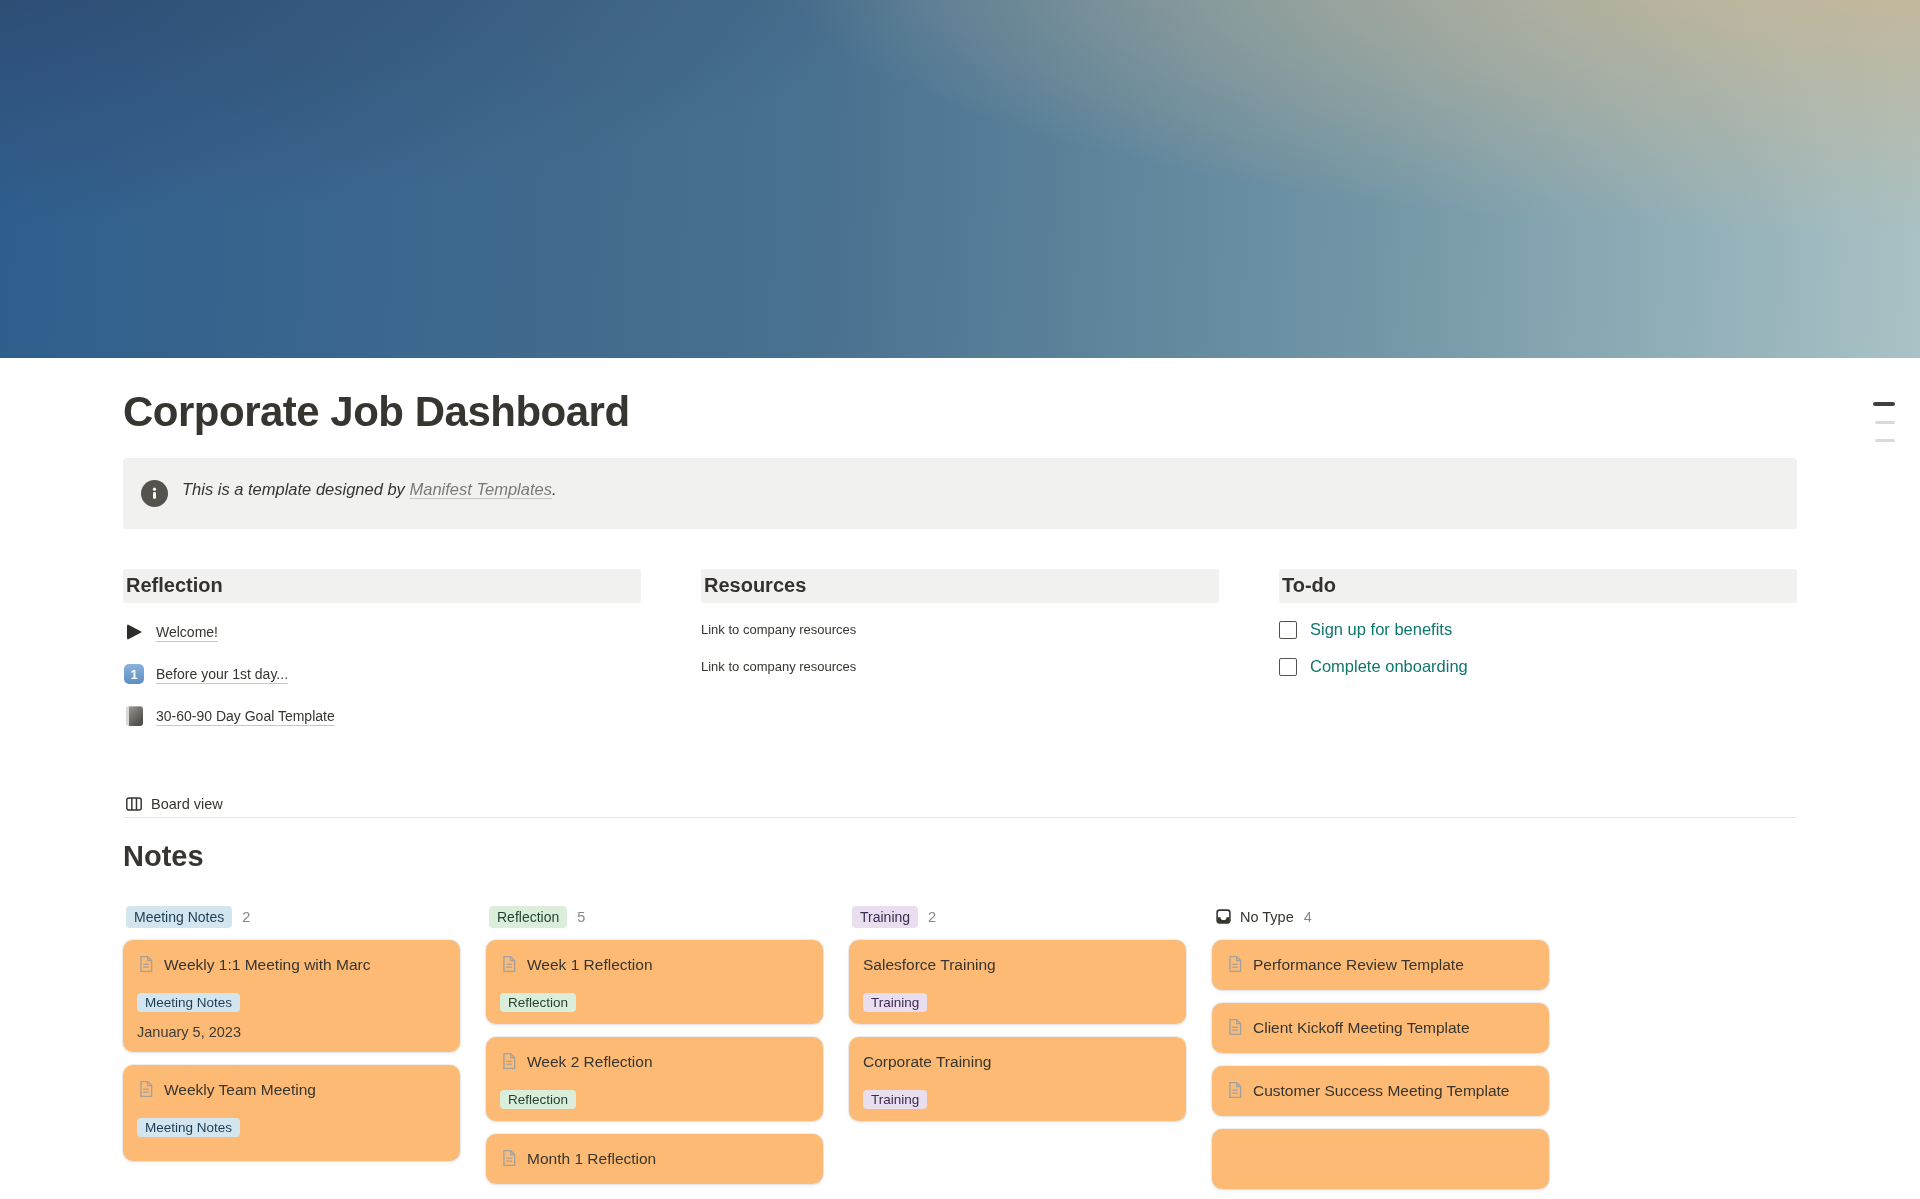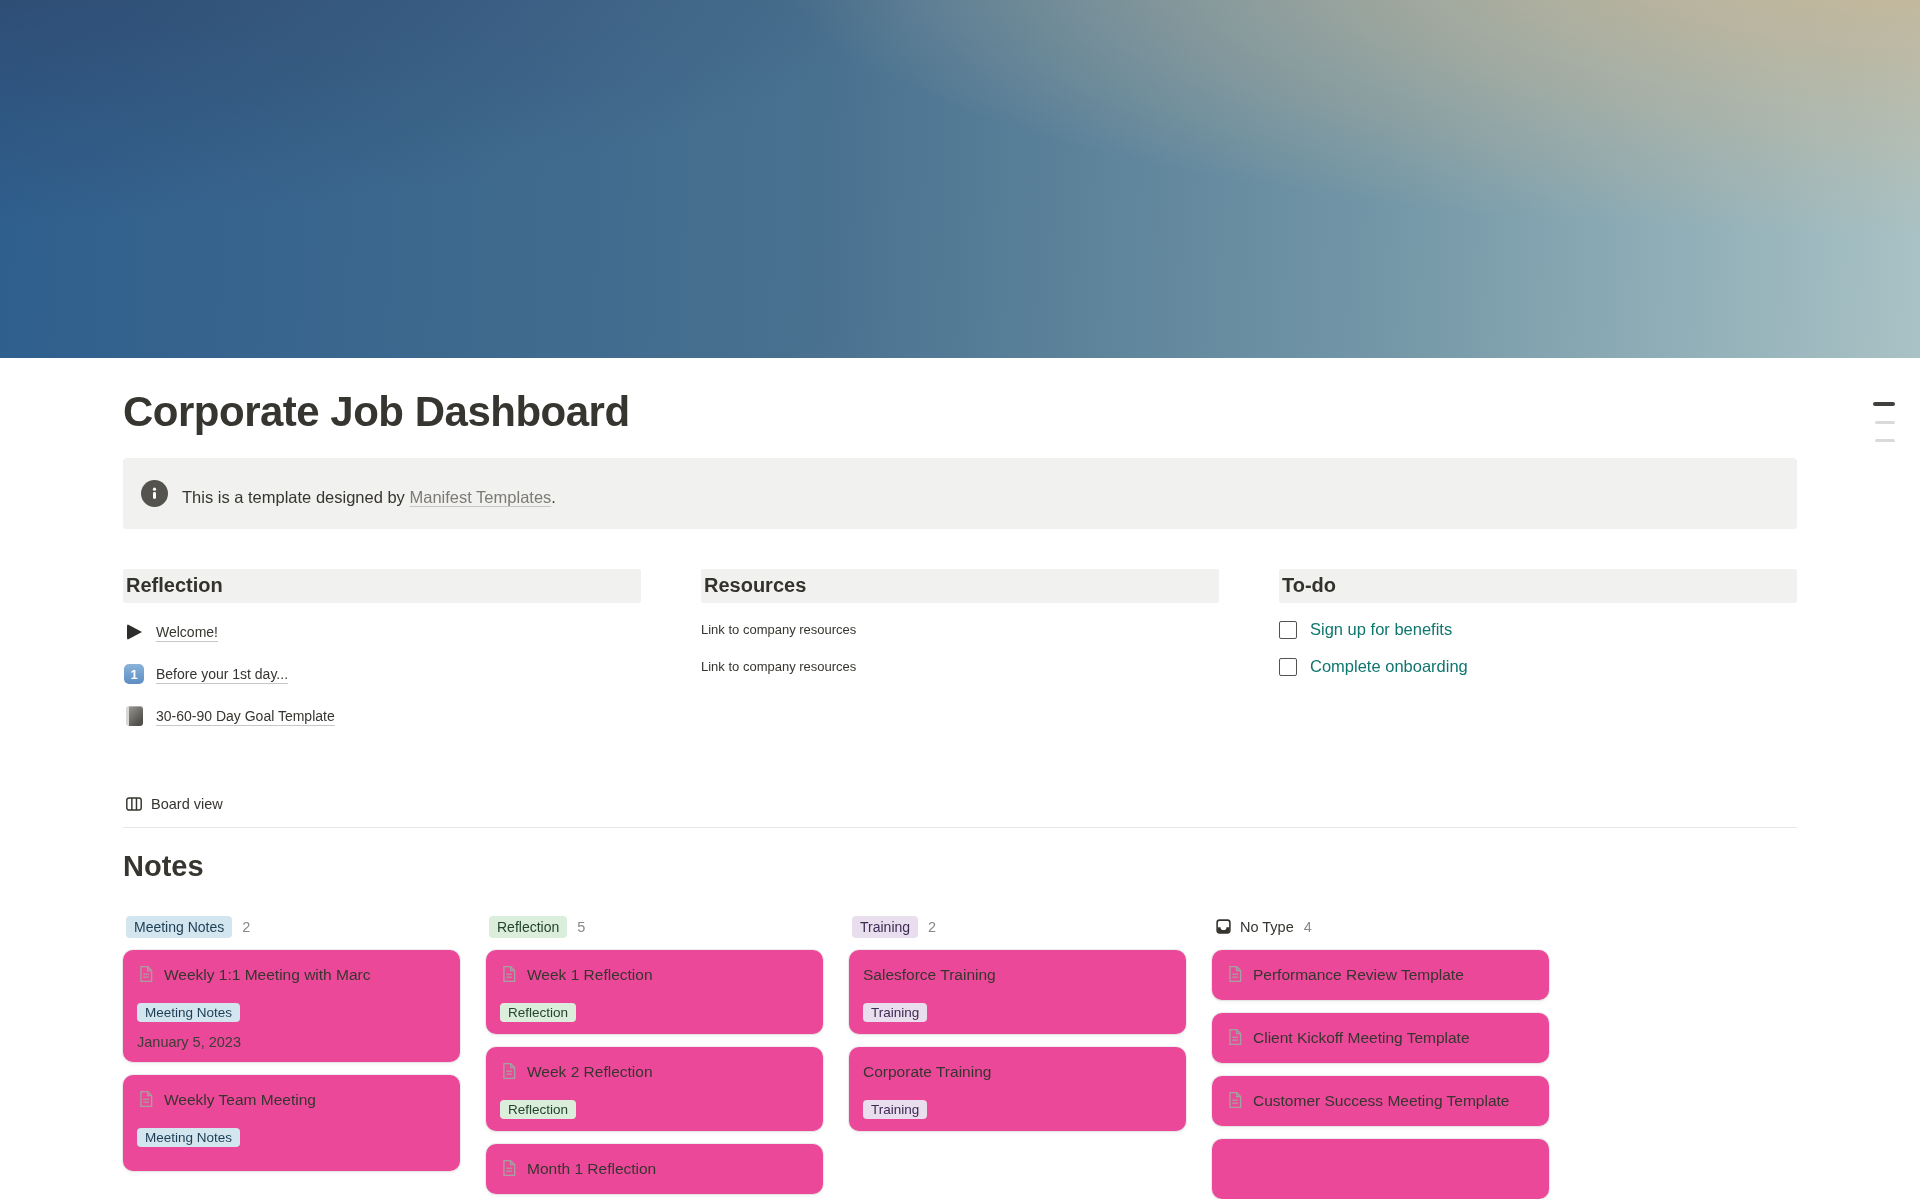--- a/index.html
+++ b/index.html
@@ -18,22 +18,22 @@
   .toc { position: absolute; top: 402px; right: 25px; display: flex; flex-direction: column; gap: 15px; align-items: flex-end; }
   .toc .bar1 { width: 22px; height: 4px; border-radius: 2px; background: #40403e; }
   .toc .bar2, .toc .bar3 { width: 20px; height: 3px; border-radius: 2px; background: #dadad8; }
 
   
   .content { width: 1674px; margin: 0 auto; }
 
   .page-title { margin-top: 30px; font-size: 42px; font-weight: 700; letter-spacing: -0.5px; color: #373530; }
 
   
-  .callout { margin-top: 22px; display: flex; align-items: flex-end; gap: 14px;
-    background: #f1f1ef; border-radius: 4px; padding: 22px 18px; }
+  .callout { margin-top: 22px; display: flex; align-items: flex-start; gap: 14px;
+    background: #f1f1ef; border-radius: 4px; padding: 22px 18px; font-style: italic; }
   .info-badge { width: 27px; height: 27px; flex: 0 0 27px; border-radius: 50%; background: #55534e;
     display: grid; place-items: center; }
   .callout-text { font-size: 16.5px; color: #37352f; }
   .callout-link { color: #7c7a75; text-decoration: underline; text-decoration-color: #c9c7c2;
     text-underline-offset: 3px; cursor: pointer; }
 
   
   .cols { margin-top: 40px; display: grid; grid-template-columns: repeat(3, 1fr); column-gap: 60px; }
   .col-heading { background: #f1f1ef; border-radius: 2px; padding: 5px 4px 6px 3px;
     font-size: 20px; font-weight: 700; color: #34322c; }
@@ -56,40 +56,40 @@
   .plain-row { height: 37px; display: flex; align-items: center; margin-top: 8px; }
   .plain-row + .plain-row { margin-top: 0; }
   .plain-text { font-size: 13px; color: #37352f; }
 
   .todo-row { height: 37px; display: flex; align-items: center; gap: 13px; margin-top: 8px; cursor: pointer; }
   .todo-row + .todo-row { margin-top: 0; }
   .checkbox { width: 18px; height: 18px; border: 1.7px solid #53524c; border-radius: 2px; background: #fff; }
   .todo-label { font-size: 16.5px; color: #0f766e; }
 
   
-  .view-tabs { margin-top: 56px; border-bottom: 1px solid #e7e6e3; padding-bottom: 10px; }
+  .view-tabs { margin-top: 56px; border-bottom: 1px solid #e7e6e3; }
   .view-tab { display: inline-flex; align-items: center; gap: 8px; cursor: pointer; padding: 2px 2px; }
   .view-tab-label { font-size: 14.5px; font-weight: 500; color: #37352f; }
 
   .db-title { margin-top: 22px; font-size: 29px; font-weight: 700; color: #373530; }
 
   .board { margin-top: 30px; display: flex; gap: 26px; align-items: flex-start; }
   .board-col { width: 337px; flex: 0 0 337px; }
   .board-col-head { display: flex; align-items: center; gap: 10px; height: 27px; margin-left: 3px; }
   .group-pill { font-size: 14px; font-weight: 500; padding: 3px 8px; border-radius: 4px; cursor: pointer; }
   .group-count { font-size: 14.5px; color: #8a8883; }
   .group-notype { display: flex; align-items: center; gap: 8px; cursor: pointer; }
   .group-notype-label { font-size: 14.5px; font-weight: 500; color: #37352f; }
 
   .tag-blue   { background: #d3e5ef; color: #1c3d54; }
   .tag-green  { background: #dbeddb; color: #23442e; }
   .tag-purple { background: #e8deee; color: #3f2a54; }
 
   .cards { margin-top: 10px; display: flex; flex-direction: column; gap: 13px; }
-  .card { background: #ec4899; border-radius: 10px; padding: 12px 14px;
+  .card { background: #fdba74; border-radius: 10px; padding: 12px 14px;
     box-shadow: 0 0 0 1px rgba(15,15,15,0.07), 0 2px 4px rgba(15,15,15,0.05); cursor: pointer; }
   .card-title-row { display: flex; align-items: flex-start; gap: 9px; }
   .card-doc-ic { flex: 0 0 18px; margin-top: 3px; }
   .card-title { font-size: 15.5px; font-weight: 500; color: #37352f; line-height: 26px; }
   .card-tag { display: inline-block; margin-top: 15px; font-size: 13.5px; font-weight: 400;
     padding: 2px 8px; border-radius: 4px; }
   .card-date { margin-top: 12px; font-size: 14.5px; color: #3d3c37; }
   .card-stub { height: 60px; }
 </style>
 </head>

